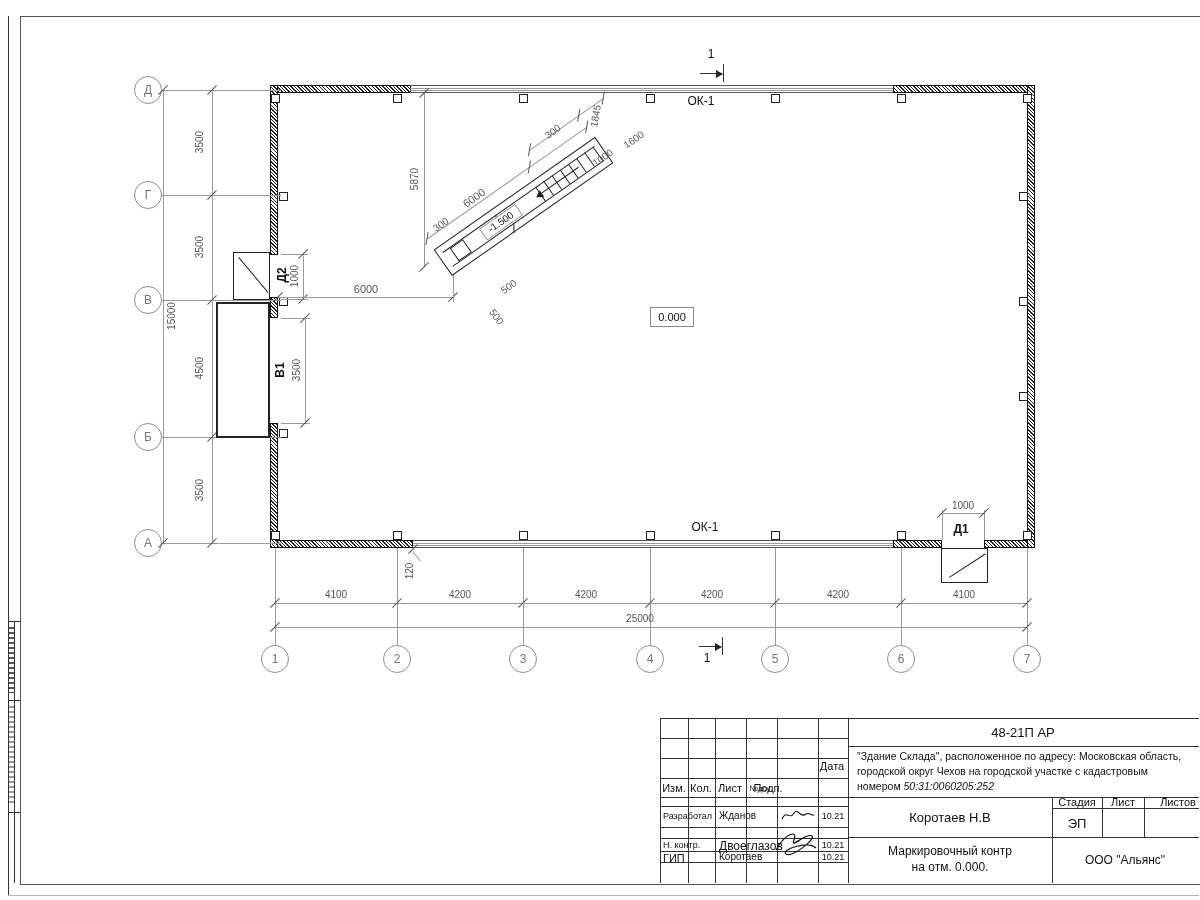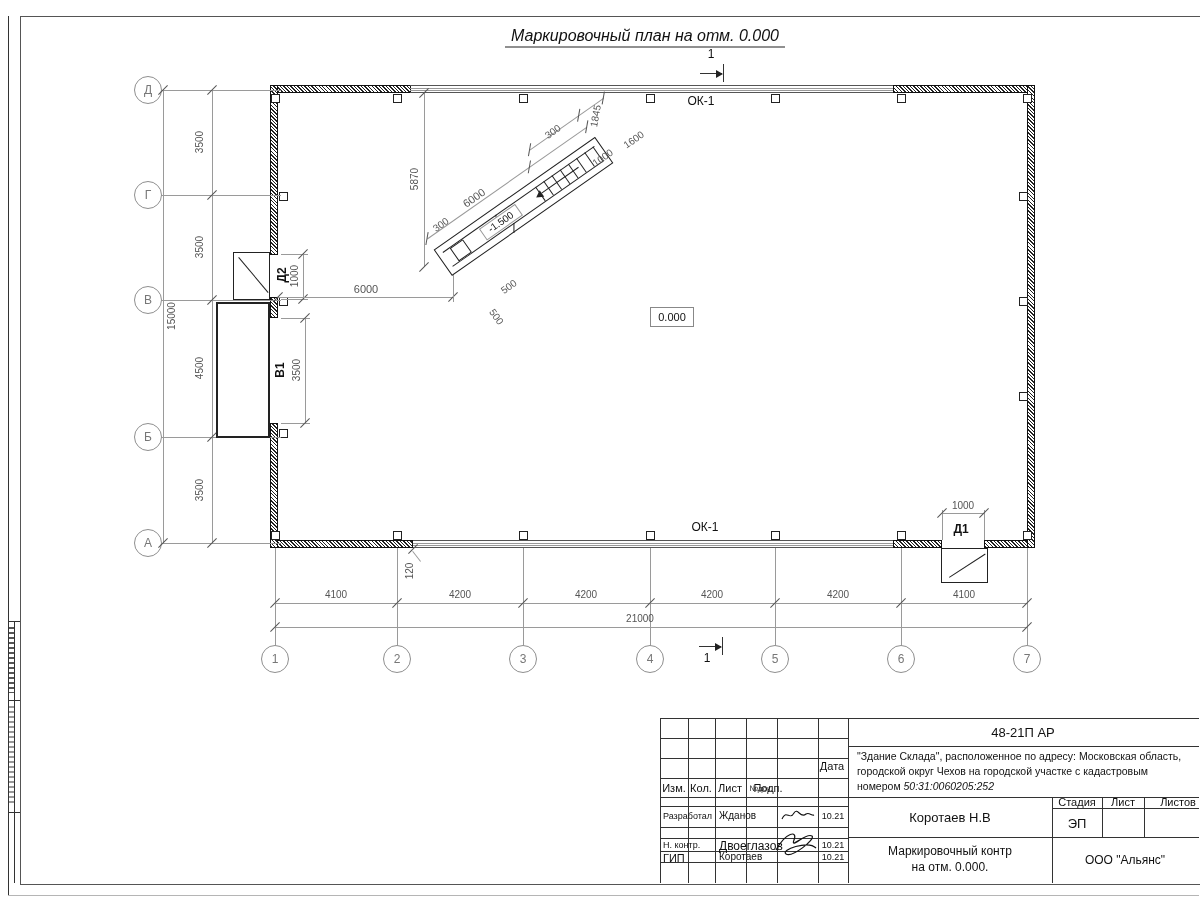--- a/index.html
+++ b/index.html
@@ -49,21 +49,20 @@
   <div class="vl dk" style="left:8px;top:16px;height:879px"></div>
   <div class="hl lt" style="left:8px;top:895px;width:1191px"></div>
 
   <div class="hl dk" style="left:8px;top:621px;width:12px"></div>
   <div class="hl dk" style="left:8px;top:700px;width:12px"></div>
   <div class="hl dk" style="left:8px;top:812px;width:12px"></div>
   <div class="vl dk" style="left:14px;top:621px;height:262px"></div>
   <div class="streak" style="left:9px;top:627px;height:66px"></div>
   <div class="streak" style="left:9px;top:706px;height:98px;opacity:.6"></div>
 
-  <div id="title" style="left:645px;top:37px">Маркировочный план на отм. 0.000</div>
 
   <div class="wh" style="left:270px;top:85px;width:141px;height:8px"></div>
   <div class="win" style="left:410px;top:85px;width:483px"></div>
   <div class="wh" style="left:893px;top:85px;width:142px;height:8px"></div>
 
   <div class="wh" style="left:270px;top:540px;width:143px;height:8px"></div>
   <div class="win" style="left:413px;top:540px;width:480px"></div>
   <div class="wh" style="left:893px;top:540px;width:49px;height:8px"></div>
   <div class="wh" style="left:984px;top:540px;width:51px;height:8px"></div>
 
@@ -152,21 +151,21 @@
   <div class="tick" style="left:901px;top:603px"></div>
   <div class="tick" style="left:1027px;top:603px"></div>
   <div class="tick" style="left:275px;top:627px"></div>
   <div class="tick" style="left:1027px;top:627px"></div>
   <div class="lbl" style="left:336px;top:595px">4100</div>
   <div class="lbl" style="left:460px;top:595px">4200</div>
   <div class="lbl" style="left:586px;top:595px">4200</div>
   <div class="lbl" style="left:712px;top:595px">4200</div>
   <div class="lbl" style="left:838px;top:595px">4200</div>
   <div class="lbl" style="left:964px;top:595px">4100</div>
-  <div class="lbl" style="left:640px;top:619px">21000</div>
+  <div class="lbl" style="left:640px;top:619px">25000</div>
   <div class="circ" style="left:275px;top:659px">
       <span>1</span>
     </div>
   <div class="circ" style="left:397px;top:659px">
       <span>2</span>
     </div>
   <div class="circ" style="left:523px;top:659px">
       <span>3</span>
     </div>
   <div class="circ" style="left:650px;top:659px">

